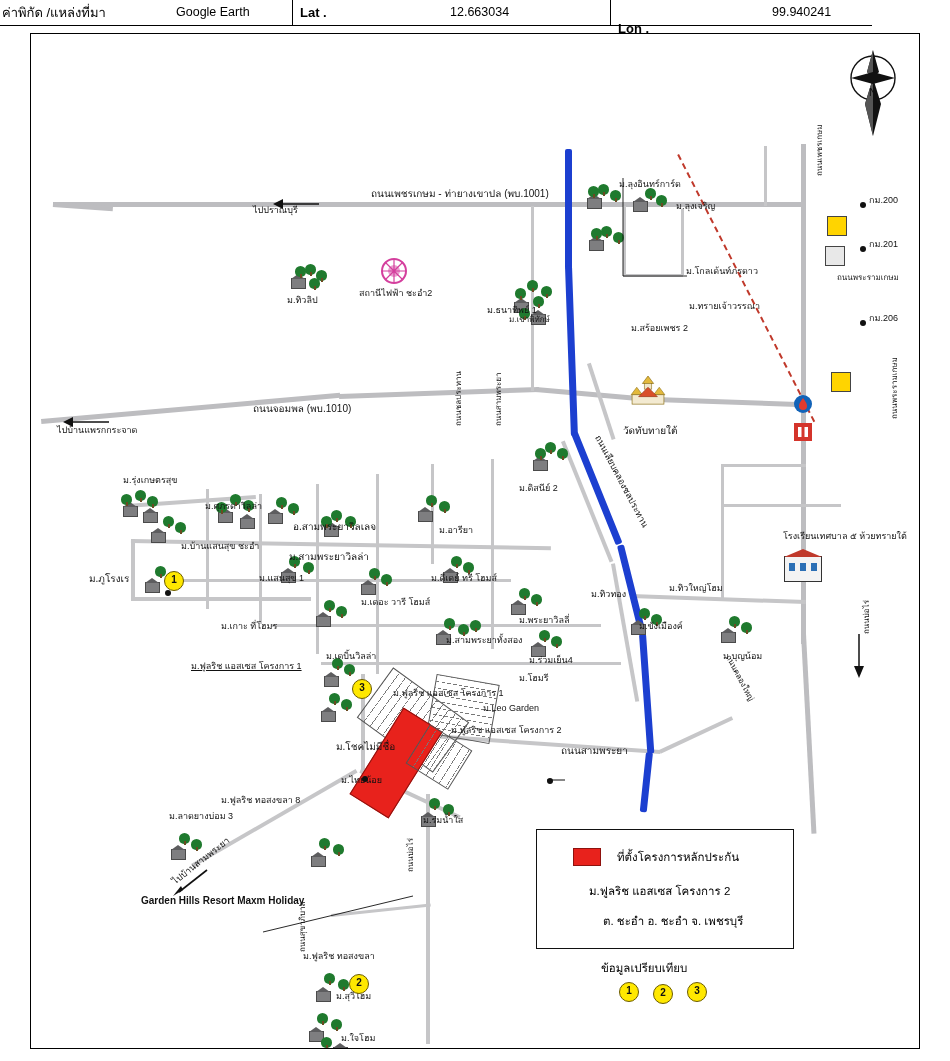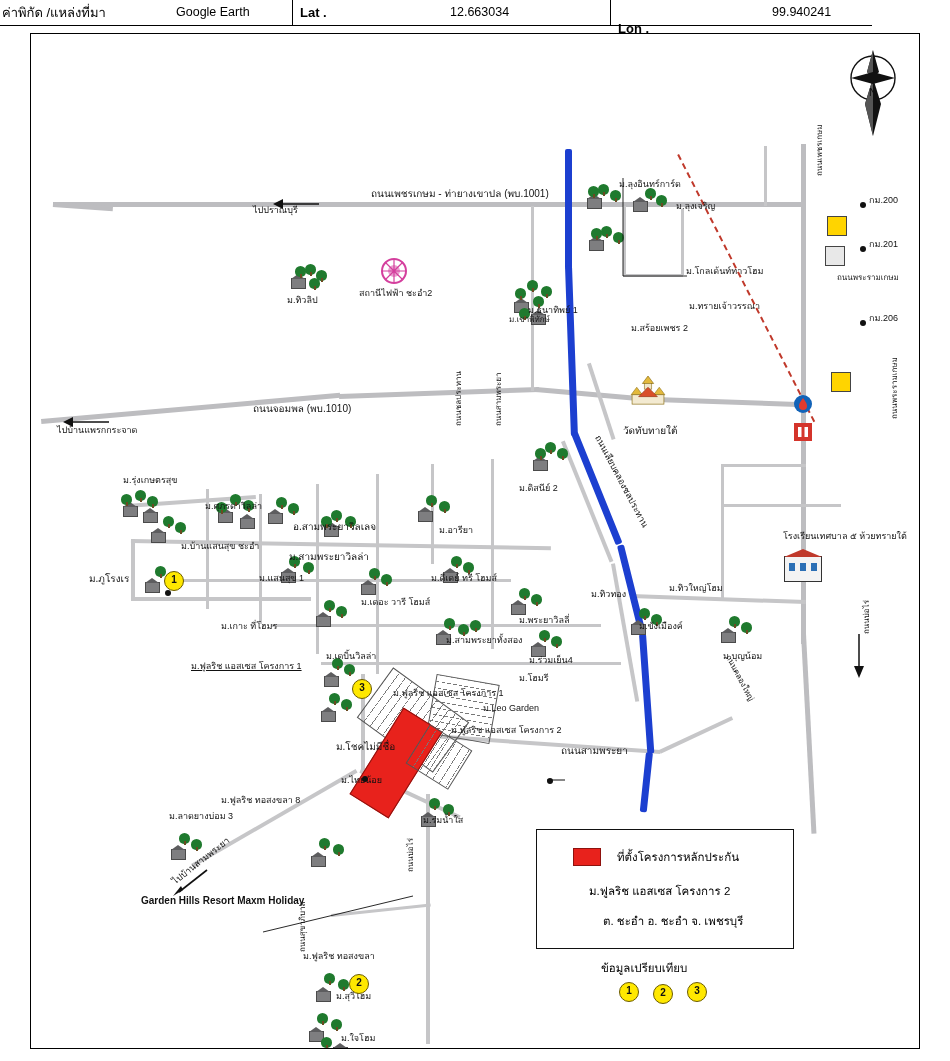--- a/index.html
+++ b/index.html
@@ -597,26 +597,26 @@
       <div class="lbl" style="left:26px; top:392px;">ไปบ้านแพรกกระจาด</div>
       <div class="lbl" style="left:140px; top:845px; transform:rotate(-38deg); transform-origin:0 0;">ไปบ้านสามพระยา</div>
 
       <div class="lbl" style="left:838px; top:162px;">กม.200</div>
       <div class="lbl" style="left:838px; top:206px;">กม.201</div>
       <div class="lbl" style="left:838px; top:280px;">กม.206</div>
       <div class="lbl sm" style="left:806px; top:240px;">ถนนพระรามเกษม</div>
 
       <div class="lbl" style="left:588px; top:146px;">ม.ลุงอินทร์การ์ด</div>
       <div class="lbl" style="left:645px; top:168px;">ม.ลุงเจริญ</div>
-      <div class="lbl" style="left:655px; top:233px;">ม.โกลเด้นท์ทาวโฮม</div>
+      <div class="lbl" style="left:655px; top:233px;">ม.โกลเด้นท์ภรดาว</div>
       <div class="lbl" style="left:658px; top:268px;">ม.ทรายเจ้าวรรณา</div>
       <div class="lbl" style="left:600px; top:290px;">ม.สร้อยเพชร 2</div>
       <div class="lbl" style="left:256px; top:262px;">ม.ทิวลิป</div>
       <div class="lbl" style="left:328px; top:255px;">สถานีไฟฟ้า ชะอำ2</div>
-      <div class="lbl" style="left:497px; top:272px;">ม.ธนาทิพย์ 1</div>
+      <div class="lbl" style="left:456px; top:272px;">ม.ธนาทิพย์ 1</div>
       <div class="lbl" style="left:488px; top:450px;">ม.ดิสนีย์ 2</div>
       <div class="lbl md" style="left:592px; top:392px;">วัดทับทายใต้</div>
       <div class="lbl" style="left:752px; top:498px;">โรงเรียนเทศบาล ๕ ห้วยทรายใต้</div>
       <div class="lbl" style="left:92px; top:442px;">ม.รุ่งเกษตรสุข</div>
       <div class="lbl" style="left:150px; top:508px;">ม.บ้านแสนสุข ชะอำ</div>
       <div class="lbl" style="left:174px; top:468px;">ม.ศุภรดาวิลล่า</div>
       <div class="lbl md" style="left:262px; top:488px;">อ.สามพระยาวิลเลจ</div>
       <div class="lbl md" style="left:258px; top:518px;">ม.สามพระยาวิลล่า</div>
       <div class="lbl" style="left:228px; top:540px;">ม.แสนสุข 1</div>
       <div class="lbl" style="left:408px; top:492px;text-align:center;">ม.อารียา</div>

